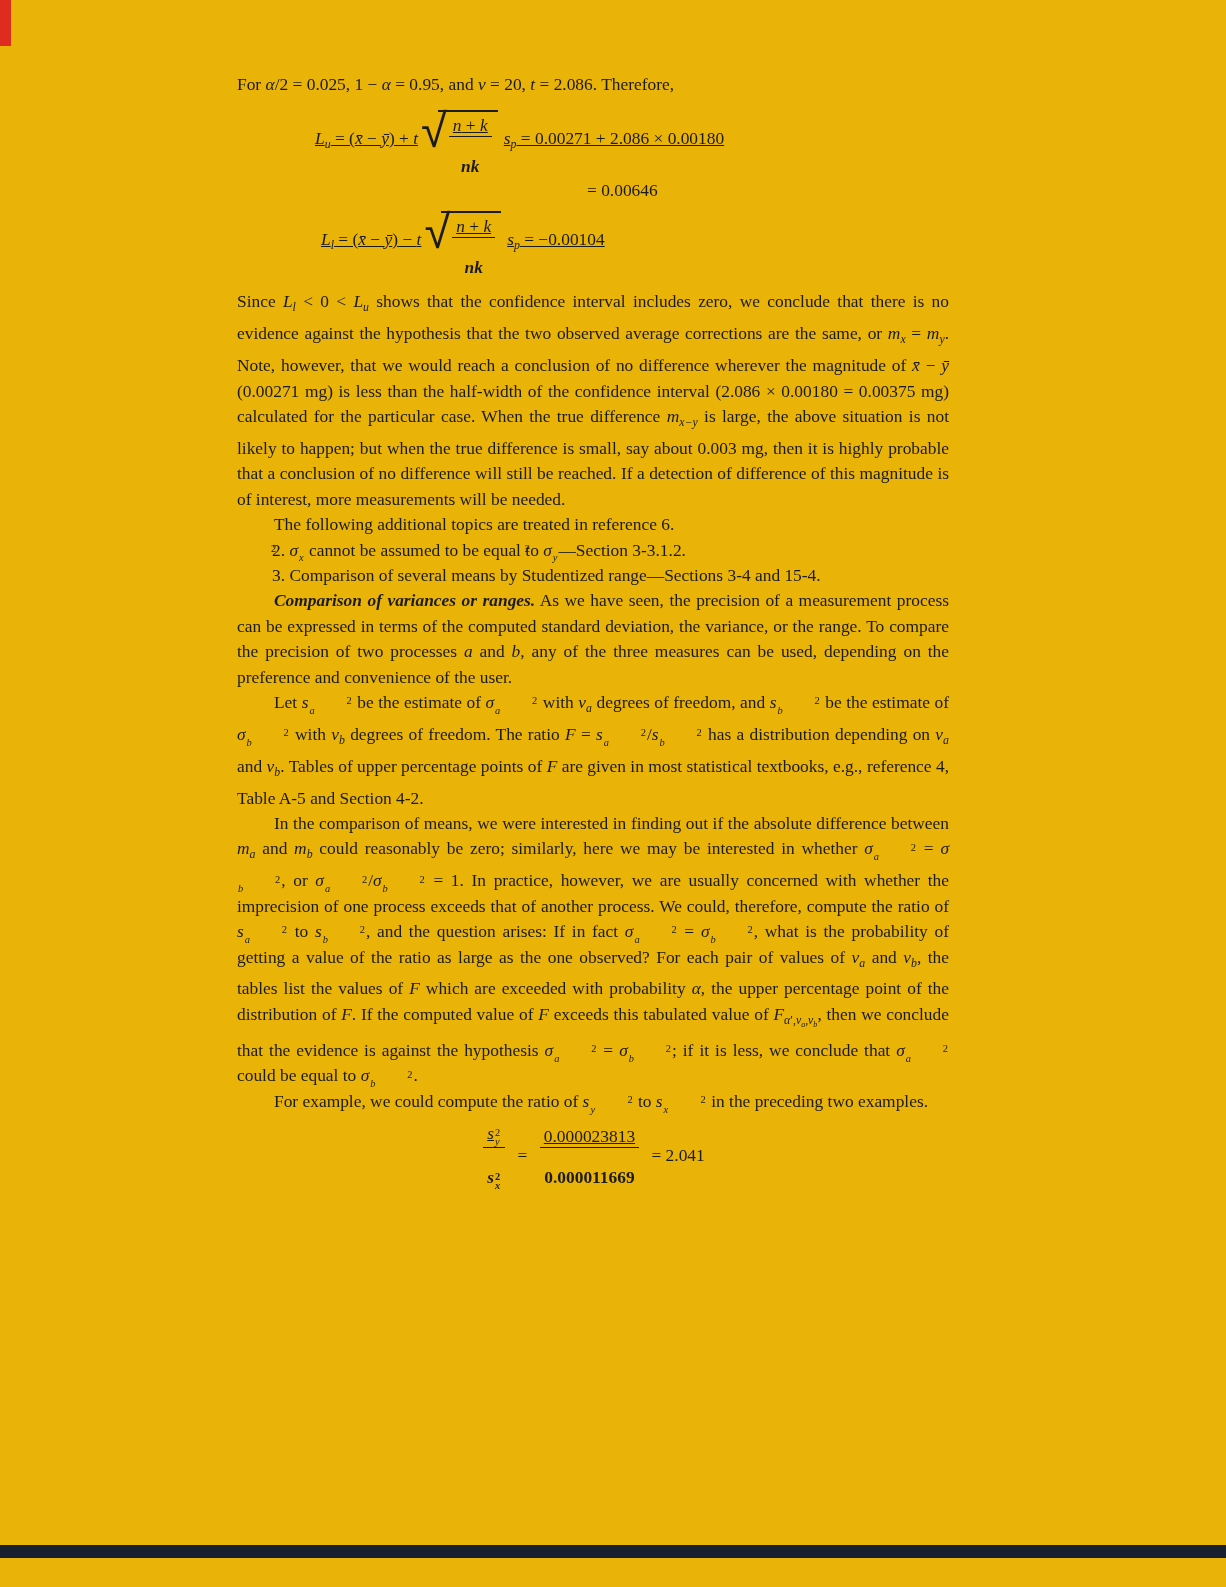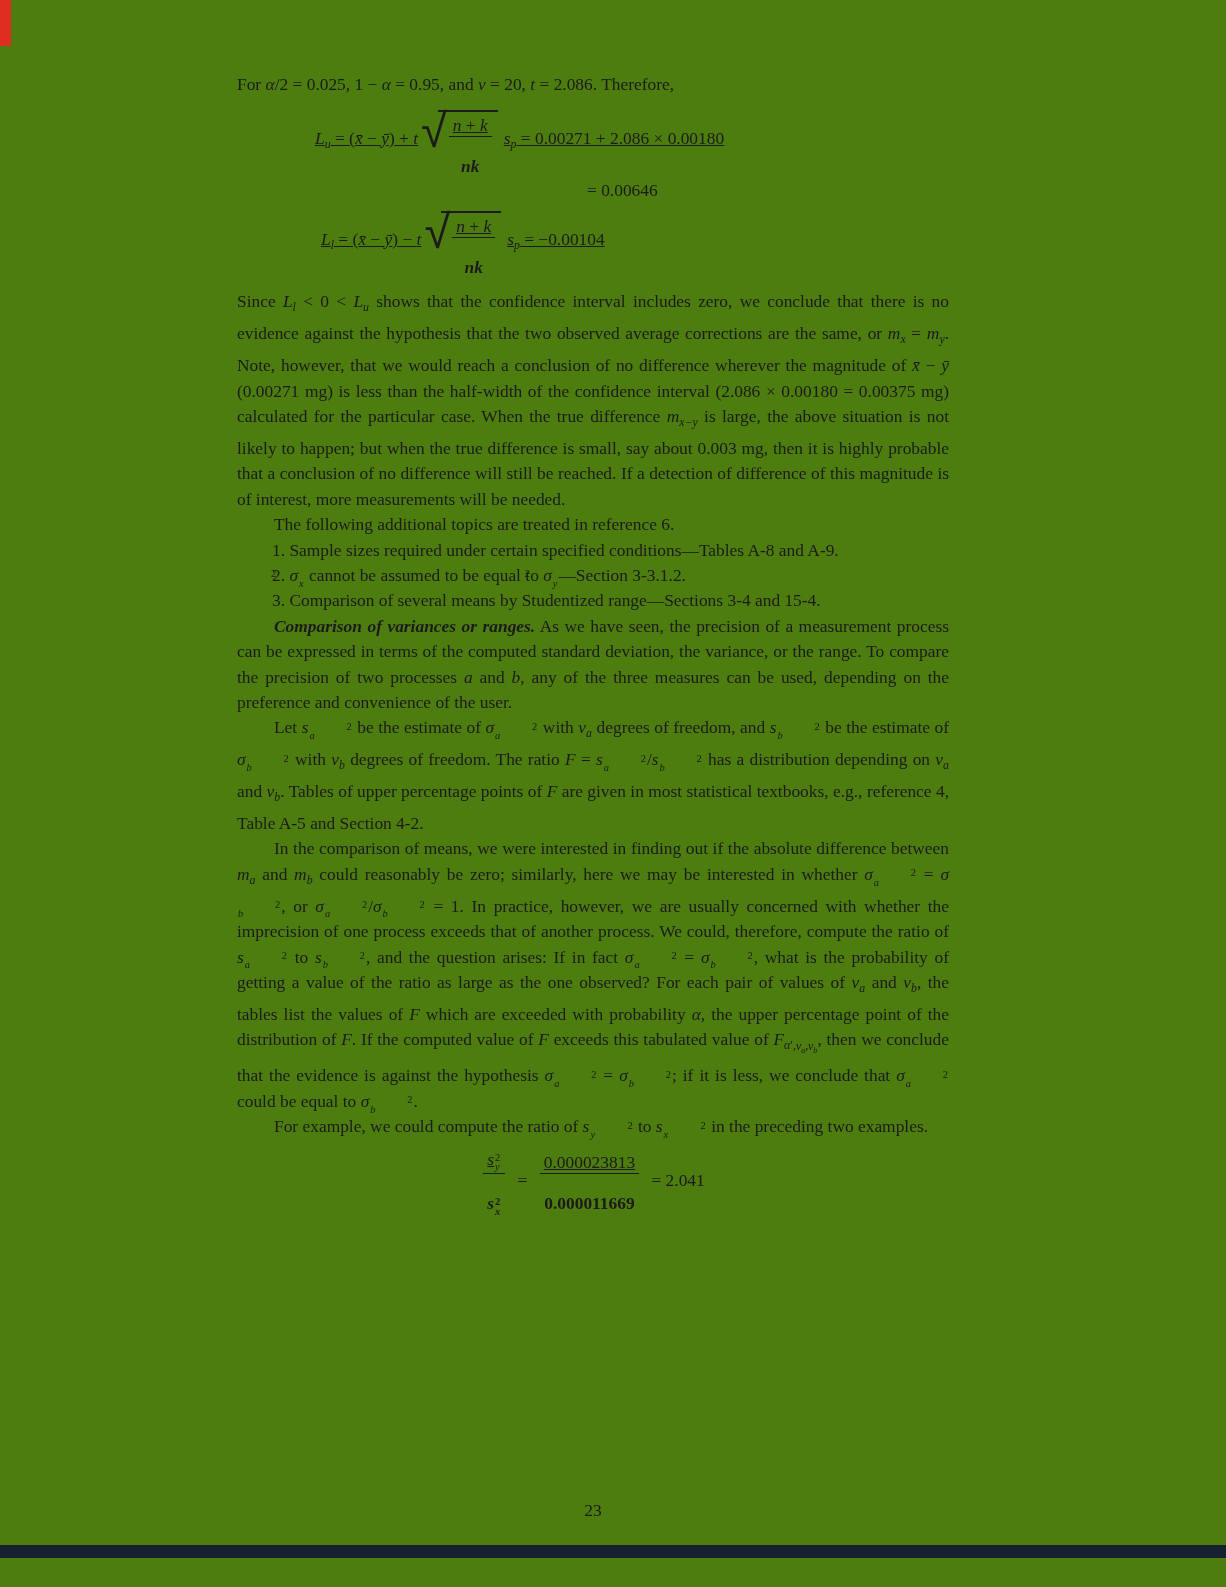--- a/index.html
+++ b/index.html
@@ -1,20 +1,20 @@
 <!DOCTYPE html>
 <html><head>
 <meta charset="utf-8">
 <title>Scanned Page 23</title>
 <style>
   html,body{margin:0;padding:0;background:#d9d9d9;}
   .page{
     position:relative;
     width:1226px;height:1587px;
-    background:#4d7c0f;
+    background:#eab308;
     font-family:"Liberation Serif","DejaVu Serif",serif;
     color:#1b1b1b;
     overflow:hidden;
   }
   .content{
     position:absolute;left:237px;top:72px;width:712px;
     font-size:17.4px;line-height:25.4px;
     text-align:justify;
   }
   p{margin:0;}
@@ -106,21 +106,20 @@
         </span>
         <span class="eqtxt"><i>s<sub>p</sub></i> = −0.00104</span>
       </div>
     </div>
 
     <p class="noindent">Since <i>L<sub>l</sub></i> &lt; 0 &lt; <i>L<sub>u</sub></i> shows that the confidence interval includes zero, we conclude that there is no evidence against the hypothesis that the two observed average corrections are the same, or <i>m<sub>x</sub></i> = <i>m<sub>y</sub></i>. Note, however, that we would reach a conclusion of no difference wherever the magnitude of <i>x̄</i> − <i>ȳ</i> (0.00271 mg) is less than the half-width of the confidence interval (2.086 × 0.00180 = 0.00375 mg) calculated for the particular case. When the true difference <i>m<sub>x−y</sub></i> is large, the above situation is not likely to happen; but when the true difference is small, say about 0.003 mg, then it is highly probable that a conclusion of no difference will still be reached. If a detection of difference of this magnitude is of interest, more measurements will be needed.</p>
 
     <p class="indent">The following additional topics are treated in reference 6.</p>
 
     <div>
-      <p class="li">1. Sample sizes required under certain specified conditions—Tables A-8 and A-9.</p>
       <p class="li">2. <i>σ</i><span class="ss">2<br><i>x</i></span> cannot be assumed to be equal to <i>σ</i><span class="ss">2<br><i>y</i></span>—Section 3-3.1.2.</p>
       <p class="li">3. Comparison of several means by Studentized range—Sections 3-4 and 15-4.</p>
     </div>
 
     <p class="indent"><b><i>Comparison of variances or ranges.</i></b> As we have seen, the precision of a measurement process can be expressed in terms of the computed standard deviation, the variance, or the range. To compare the precision of two processes <i>a</i> and <i>b</i>, any of the three measures can be used, depending on the preference and convenience of the user.</p>
 
     <p class="indent">Let <i>s</i><span class="ss">2<br><i>a</i></span> be the estimate of <i>σ</i><span class="ss">2<br><i>a</i></span> with <i>ν<sub>a</sub></i> degrees of freedom, and <i>s</i><span class="ss">2<br><i>b</i></span> be the estimate of <i>σ</i><span class="ss">2<br><i>b</i></span> with <i>ν<sub>b</sub></i> degrees of freedom. The ratio <i>F</i> = <i>s</i><span class="ss">2<br><i>a</i></span>/<i>s</i><span class="ss">2<br><i>b</i></span> has a distribution depending on <i>ν<sub>a</sub></i> and <i>ν<sub>b</sub></i>. Tables of upper percentage points of <i>F</i> are given in most statistical textbooks, e.g., reference 4, Table A-5 and Section 4-2.</p>
 
     <p class="indent">In the comparison of means, we were interested in finding out if the absolute difference between <i>m<sub>a</sub></i> and <i>m<sub>b</sub></i> could reasonably be zero; similarly, here we may be interested in whether <i>σ</i><span class="ss">2<br><i>a</i></span> = <i>σ</i><span class="ss">2<br><i>b</i></span>, or <i>σ</i><span class="ss">2<br><i>a</i></span>/<i>σ</i><span class="ss">2<br><i>b</i></span> = 1. In practice, however, we are usually concerned with whether the imprecision of one process exceeds that of another process. We could, therefore, compute the ratio of <i>s</i><span class="ss">2<br><i>a</i></span> to <i>s</i><span class="ss">2<br><i>b</i></span>, and the question arises: If in fact <i>σ</i><span class="ss">2<br><i>a</i></span> = <i>σ</i><span class="ss">2<br><i>b</i></span>, what is the probability of getting a value of the ratio as large as the one observed? For each pair of values of <i>ν<sub>a</sub></i> and <i>ν<sub>b</sub></i>, the tables list the values of <i>F</i> which are exceeded with probability <i>α</i>, the upper percentage point of the distribution of <i>F</i>. If the computed value of <i>F</i> exceeds this tabulated value of <i>F</i><sub><i>α</i>′,<i>ν<sub>a</sub></i>,<i>ν<sub>b</sub></i></sub>, then we conclude that the evidence is against the hypothesis <i>σ</i><span class="ss">2<br><i>a</i></span> = <i>σ</i><span class="ss">2<br><i>b</i></span>; if it is less, we conclude that <i>σ</i><span class="ss">2<br><i>a</i></span> could be equal to <i>σ</i><span class="ss">2<br><i>b</i></span>.</p>
 
@@ -135,17 +134,16 @@
       <span class="eqsym">=</span>
       <span class="frac">
         <span class="fn">0.000023813</span>
         <span class="fd">0.000011669</span>
       </span>
       <span class="eqsym">= 2.041</span>
     </div>
 
   </div>
 
-  <div class="page-number">23</div>
 
   <div class="bottom-bar"></div>
 
 </div>
 
 </body></html>

